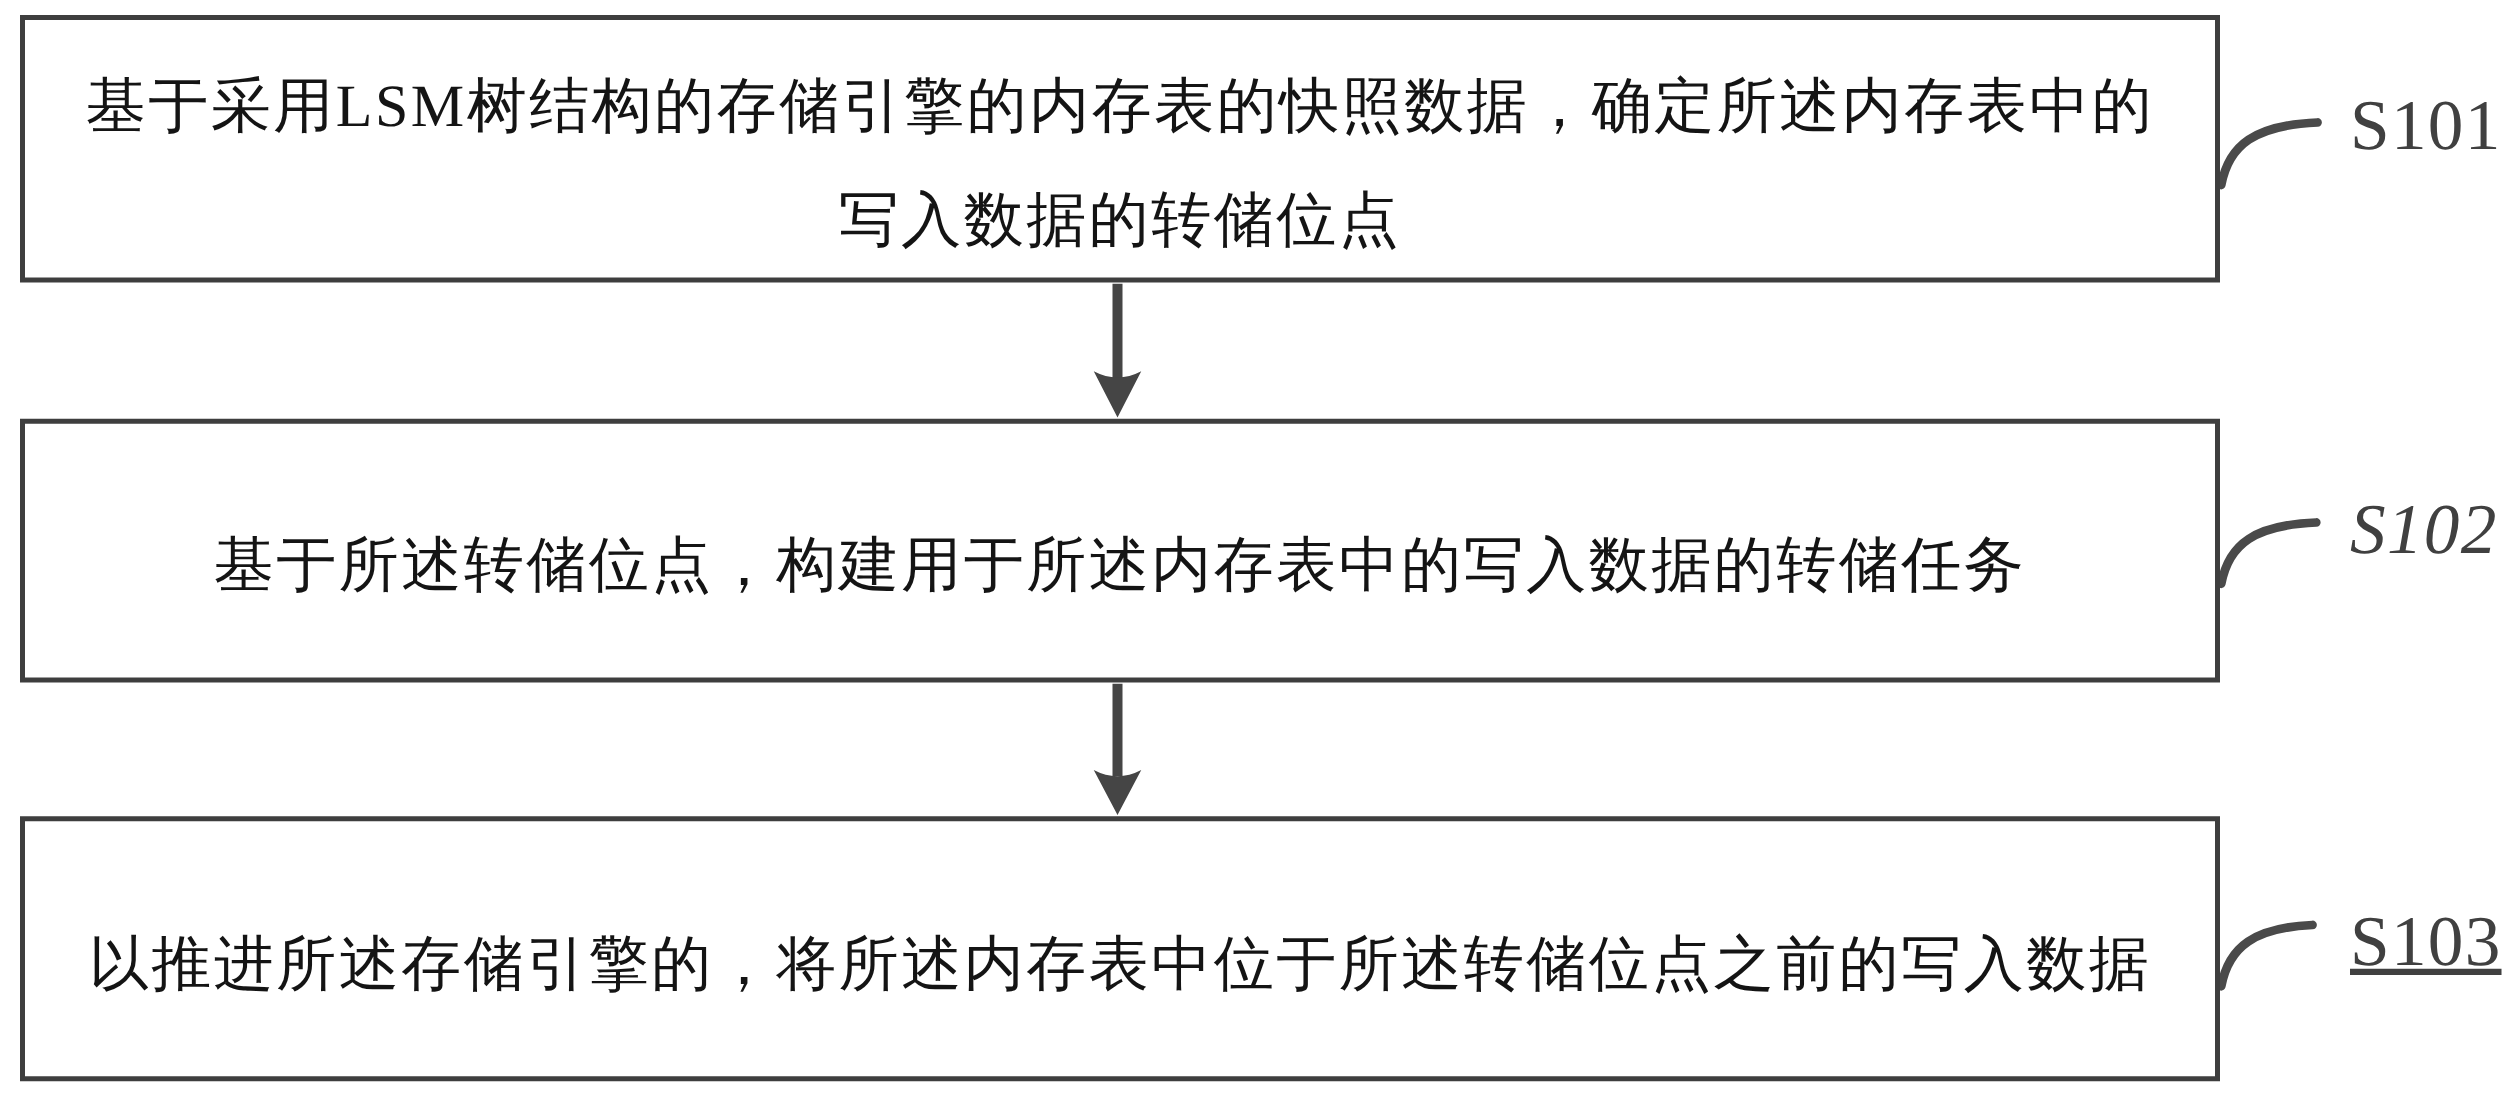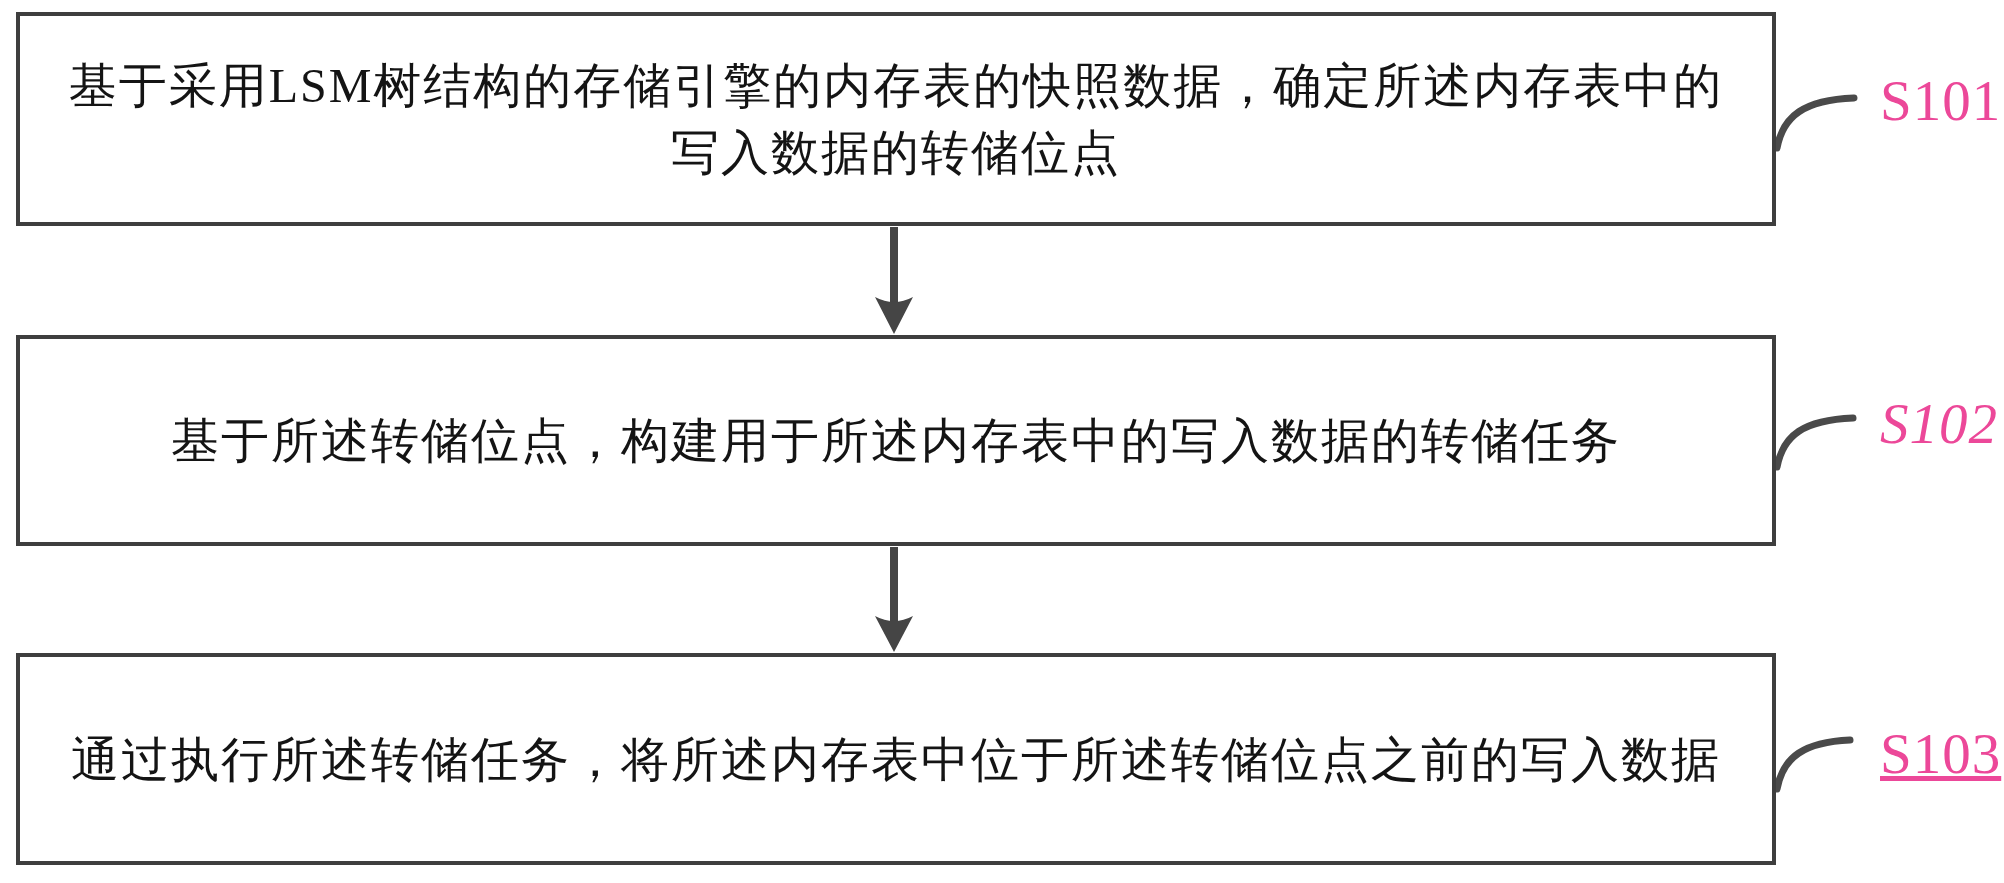--- a/index.html
+++ b/index.html
@@ -38,27 +38,28 @@
   .box-1 { top: 12px;  height: 214px; }
   .box-2 { top: 335px; height: 211px; }
   .box-3 { top: 653px; height: 212px; }
   .box-line {
     font-size: 48px;
     line-height: 67px;
     letter-spacing: 2px;
     color: #141414;
     text-align: center;
     white-space: nowrap;
+    margin-top: 24px;
   }
   .step-label {
     position: absolute;
     left: 1880px;
     font-size: 57px;
     line-height: 62px;
-    color: #ec4899;
+    color: #404040;
     letter-spacing: 1px;
     white-space: nowrap;
   }
   .label-1 { top: 70px; }
   .label-2 { top: 393px; font-style: italic; }
   .label-3 { top: 723px; text-decoration: underline; }
 </style>
 </head>
 <body>
 
@@ -84,20 +85,20 @@
   <div class="step-box box-1">
     <div class="box-line">基于采用LSM树结构的存储引擎的内存表的快照数据，确定所述内存表中的</div>
     <div class="box-line">写入数据的转储位点</div>
   </div>
 
   <div class="step-box box-2">
     <div class="box-line">基于所述转储位点，构建用于所述内存表中的写入数据的转储任务</div>
   </div>
 
   <div class="step-box box-3">
-    <div class="box-line">通过执行所述转储任务，将所述内存表中位于所述转储位点之前的写入数据</div>
+    <div class="box-line">以推进所述存储引擎的，将所述内存表中位于所述转储位点之前的写入数据</div>
   </div>
 
   <div class="step-label label-1">S101</div>
   <div class="step-label label-2">S102</div>
   <div class="step-label label-3">S103</div>
 
 </div>
 
 </body></html>

